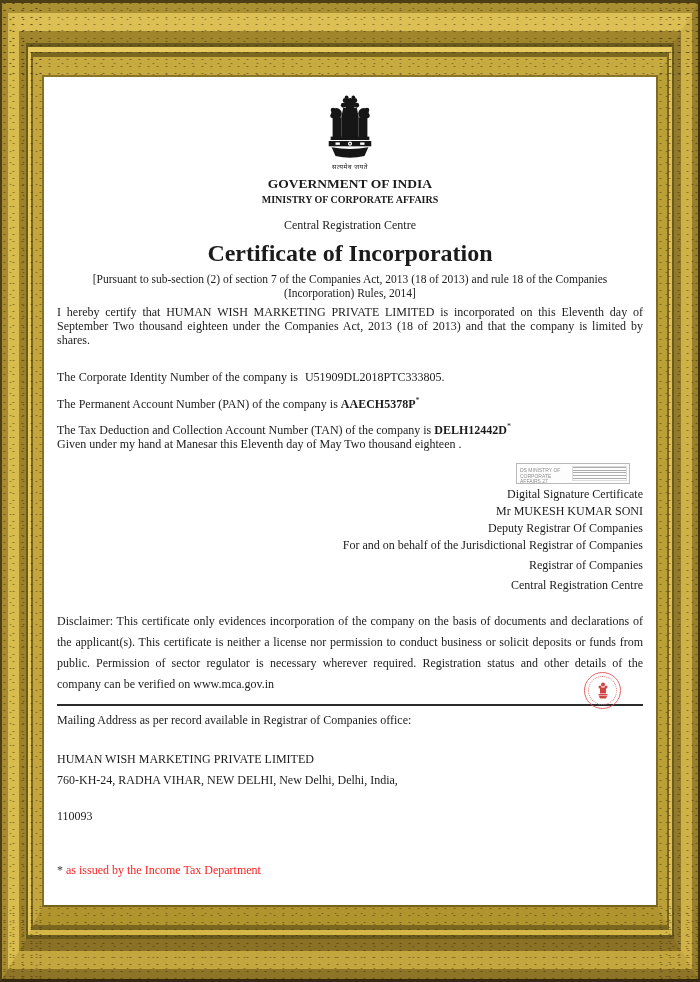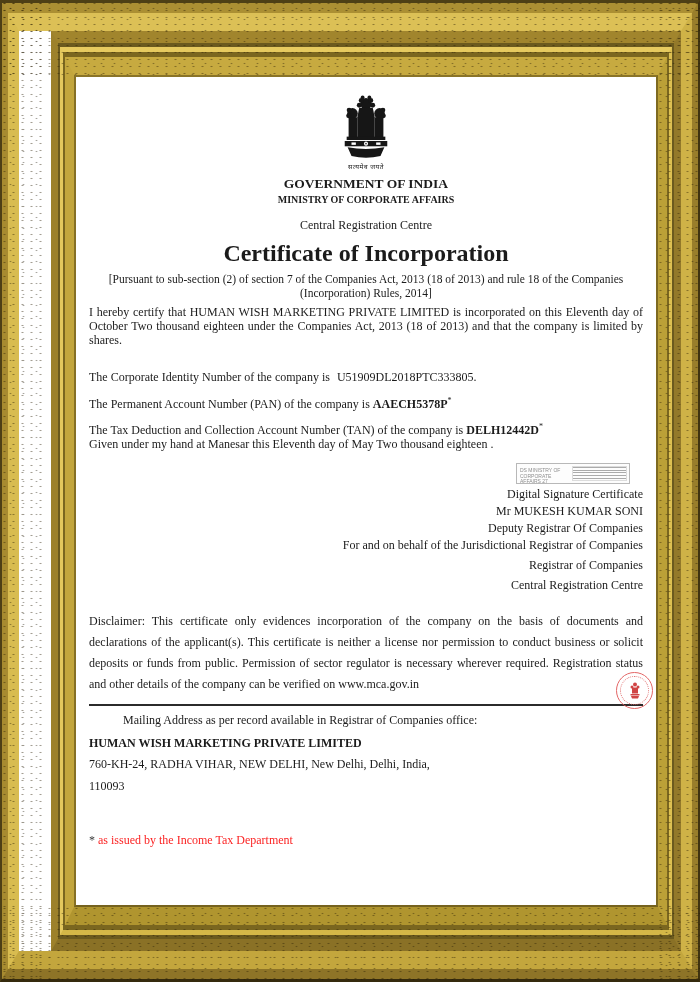--- a/index.html
+++ b/index.html
@@ -2,21 +2,21 @@
 <html><head>
 <meta charset="utf-8">
 <style>
   html,body{margin:0;padding:0;background:#ffffff;}
   .cert-frame{position:relative;width:700px;height:982px;box-sizing:border-box;}
   .cert-frame,.cert-frame *{box-sizing:border-box;}
   
   .f{width:100%;height:100%;border-style:solid;}
   .f1{border-width:3px 2px;border-color:#4d3f15 #3f3310 #352a0d #4d3f15;}
   .f2{border-width:10px 6px;border-color:#ab8f33 #997e2b #8e7427 #a78b30;}
-  .f3{border-width:18px 11px;border-color:#dcc056 #cfb247 #c3a63d #d8bc50;padding-left:32px;}
+  .f3{border-width:18px 11px;border-color:#dcc056 #cfb247 #c3a63d #d8bc50;}
   .f4{border-width:12px 7px;border-color:#a1852d #93792a #8a7126 #9d812b;}
   .f5{border-width:4px 2px;border-color:#6b5a1e;}
   .f6{border-width:5px 3px;border-color:#e6ca5f #ddc051 #d4b747 #e4c85d;}
   .f7{border-width:5px 2px;border-color:#7a661f;}
   .f8{border-width:18px 9px;border-color:#c7aa40 #bba037 #b0952f #c3a63d;}
   .f9{border-width:2px;border-color:#8a7428 #7e6a22 #75621f #867025;}
   
   .speck{position:absolute;pointer-events:none;opacity:.55;z-index:5;
     background-image:radial-gradient(rgba(45,33,6,.8) .7px,transparent 1.3px),
                      radial-gradient(rgba(30,22,4,.7) .6px,transparent 1.2px);
@@ -47,24 +47,24 @@
   .dsc-row{display:flex;justify-content:flex-end;margin-top:12px;margin-right:13px;}
   .dsc-box{width:114px;height:21px;border:1px solid #b8b8b8;background:#fdfdfd;display:flex;}
   .dsc-left{width:54px;padding:4px 1px 0 3px;font-family:"Liberation Sans",sans-serif;
     font-size:5px;line-height:5.5px;color:#8e8e8e;}
   .dsc-right{flex:1;margin:2px 2px 2px 1px;border:1px solid #dcdcdc;
     background:repeating-linear-gradient(to bottom,#ababab 0 1px,transparent 1px 2.7px);}
   .sig-block{text-align:right;line-height:17px;margin-top:2px;}
   .sig-gap{margin-top:3px;}
   .disclaimer{text-align:justify;line-height:21px;margin-top:17px;}
   .rule{height:2px;background:#2b2b2b;margin-top:9px;}
-  .mail-head{margin-top:7px;margin-left:34px;}
-  .mail-l1{margin-top:8px;font-weight:bold;}
+  .mail-head{margin-top:7px;}
+  .mail-l1{margin-top:24px;}
   .mail-l2{margin-top:7px;}
-  .mail-l3{margin-top:7px;}
+  .mail-l3{margin-top:21px;}
   .footnote{margin-top:40px;color:#fb2323;}
   .footnote .mark{color:#3a3a3a;margin-right:3px;}
 
   .stamp{position:absolute;left:540px;top:595px;width:37px;height:37px;border-radius:50%;
     border:1.5px solid #e05555;opacity:.9;}
   .stamp-ring{position:absolute;inset:3px;border-radius:50%;border:1px dotted #e06868;}
   .stamp-core{position:absolute;inset:0;display:flex;align-items:center;justify-content:center;}
 </style>
 </head>
 <body>
@@ -119,21 +119,21 @@
       </div>
 
       <div class="gov">GOVERNMENT OF INDIA</div>
       <div class="ministry">MINISTRY OF CORPORATE AFFAIRS</div>
       <div class="centre">Central Registration Centre</div>
 
       <div class="title">Certificate of Incorporation</div>
 
       <div class="pursuant">[Pursuant to sub-section (2) of section 7 of the Companies Act, 2013 (18 of 2013) and rule 18 of the Companies (Incorporation) Rules, 2014]</div>
 
-      <div class="certify">I hereby certify that HUMAN WISH MARKETING PRIVATE LIMITED is incorporated on this Eleventh day of October Two thousand eighteen under the Companies Act, 2013 (18 of 2013) and that the company is limited by shares.</div>
+      <div class="certify">I hereby certify that HUMAN WISH MARKETING PRIVATE LIMITED is incorporated on this Eleventh day of September Two thousand eighteen under the Companies Act, 2013 (18 of 2013) and that the company is limited by shares.</div>
 
       <div class="line-cin"><span>The Corporate Identity Number of the company is</span><span class="cin-val">U51909DL2018PTC333805.</span></div>
 
       <div class="line-pan"><span>The Permanent Account Number (PAN) of the company is</span> <b class="idval">AAECH5378P</b><sup class="fnm">*</sup></div>
 
       <div class="line-tan"><span>The Tax Deduction and Collection Account Number (TAN) of the company is</span> <b class="idval">DELH12442D</b><sup class="fnm">*</sup></div>
 
       <div class="given">Given under my hand at Manesar this Eleventh day of May Two thousand eighteen .</div>
 
       <div class="dsc-row">

